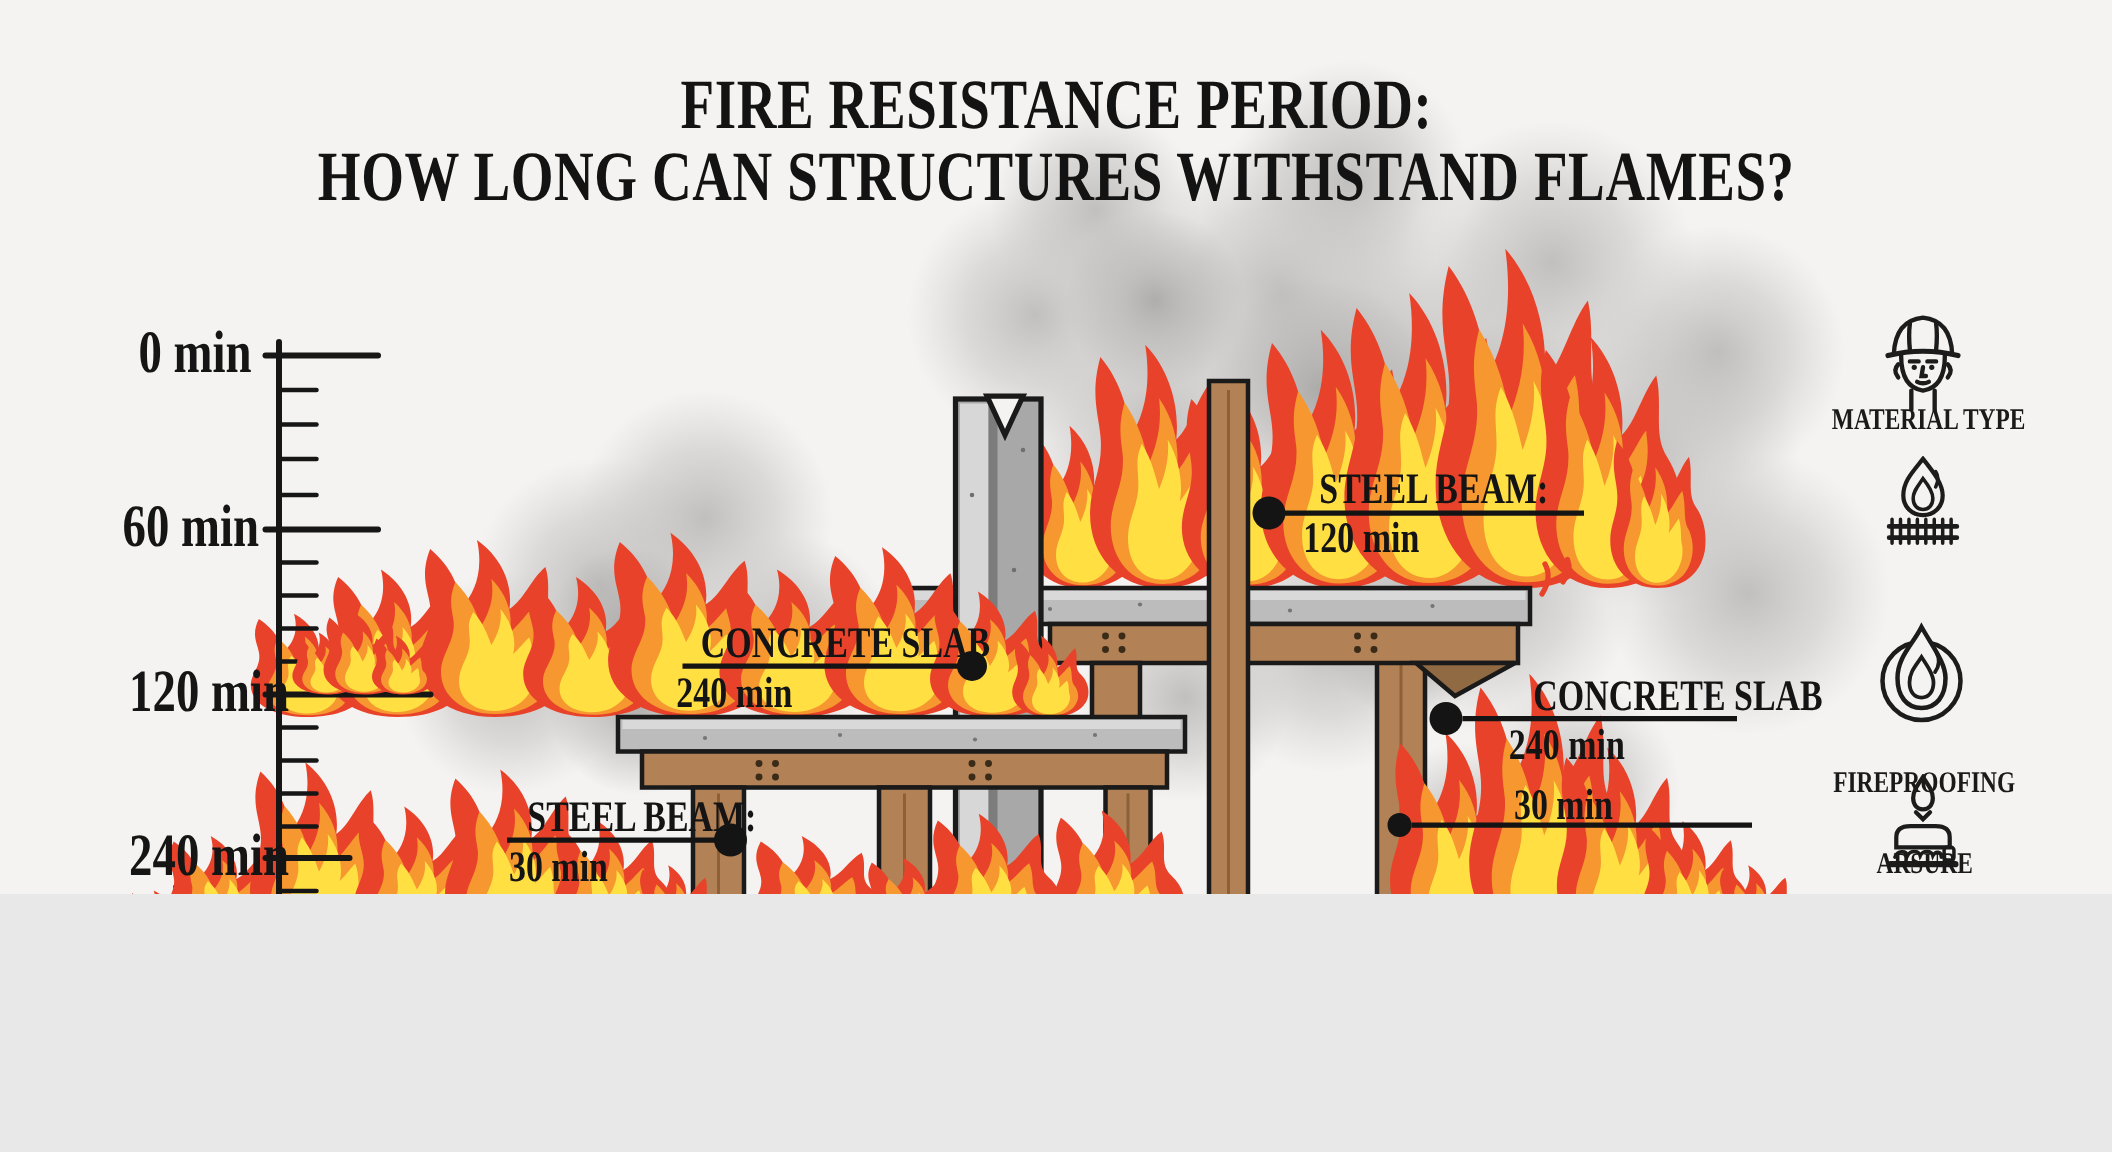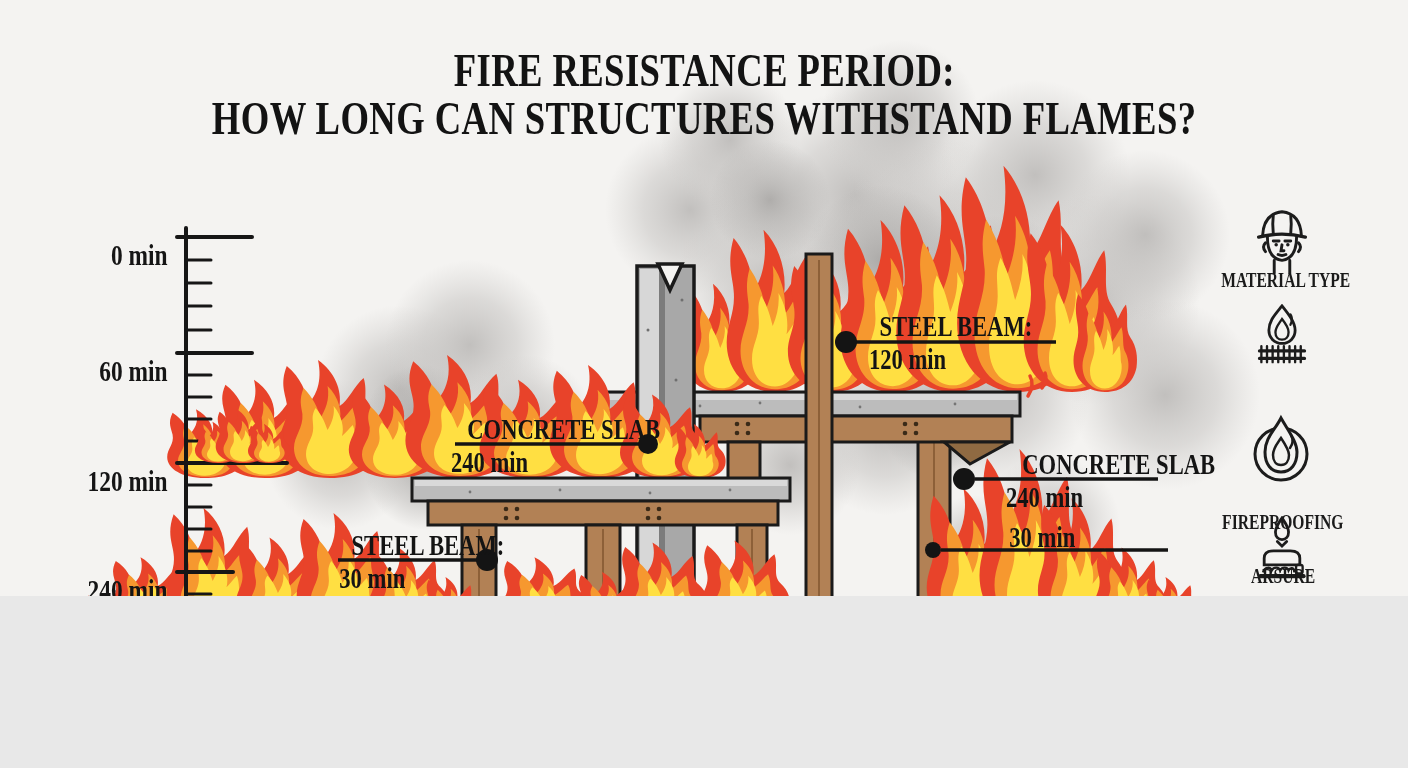--- a/index.html
+++ b/index.html
@@ -3,21 +3,21 @@
 <meta charset="utf-8">
 <style>
   html,body{margin:0;padding:0;background:#e8e8e8;}
   .stage{
     position:relative;width:1408px;height:596px;overflow:hidden;
     background:#c2410c;font-family:Liberation Serif, serif;
   }
   .scene{position:absolute;left:0;top:0;width:1408px;height:768px;}
   .cond{display:inline-block;transform:scaleX(.78);transform-origin:center center;white-space:nowrap;}
   .t-line{position:absolute;left:0;width:100%;text-align:center;color:#131313;font-weight:700;font-size:47px;line-height:48px;letter-spacing:.5px;}
-  .tick{position:absolute;left:56px;width:112px;text-align:right;color:#151515;font-weight:700;font-size:30px;line-height:32px;margin-top:20px;}
+  .tick{position:absolute;left:56px;width:112px;text-align:right;color:#151515;font-weight:700;font-size:40px;line-height:32px;}
   .tick .cond{transform-origin:right center;}
   .callout{position:absolute;color:#141414;font-weight:700;}
   .c-name{display:block;font-size:29px;line-height:30px;}
   .c-val{display:block;font-size:29px;line-height:30px;margin-top:3px;}
   .lg-label{position:absolute;left:1203px;width:160px;text-align:center;color:#1a1a1a;font-weight:700;font-size:20px;line-height:20px;}
   .lg-icon{position:absolute;}
 </style>
 </head>
 <body>
 

